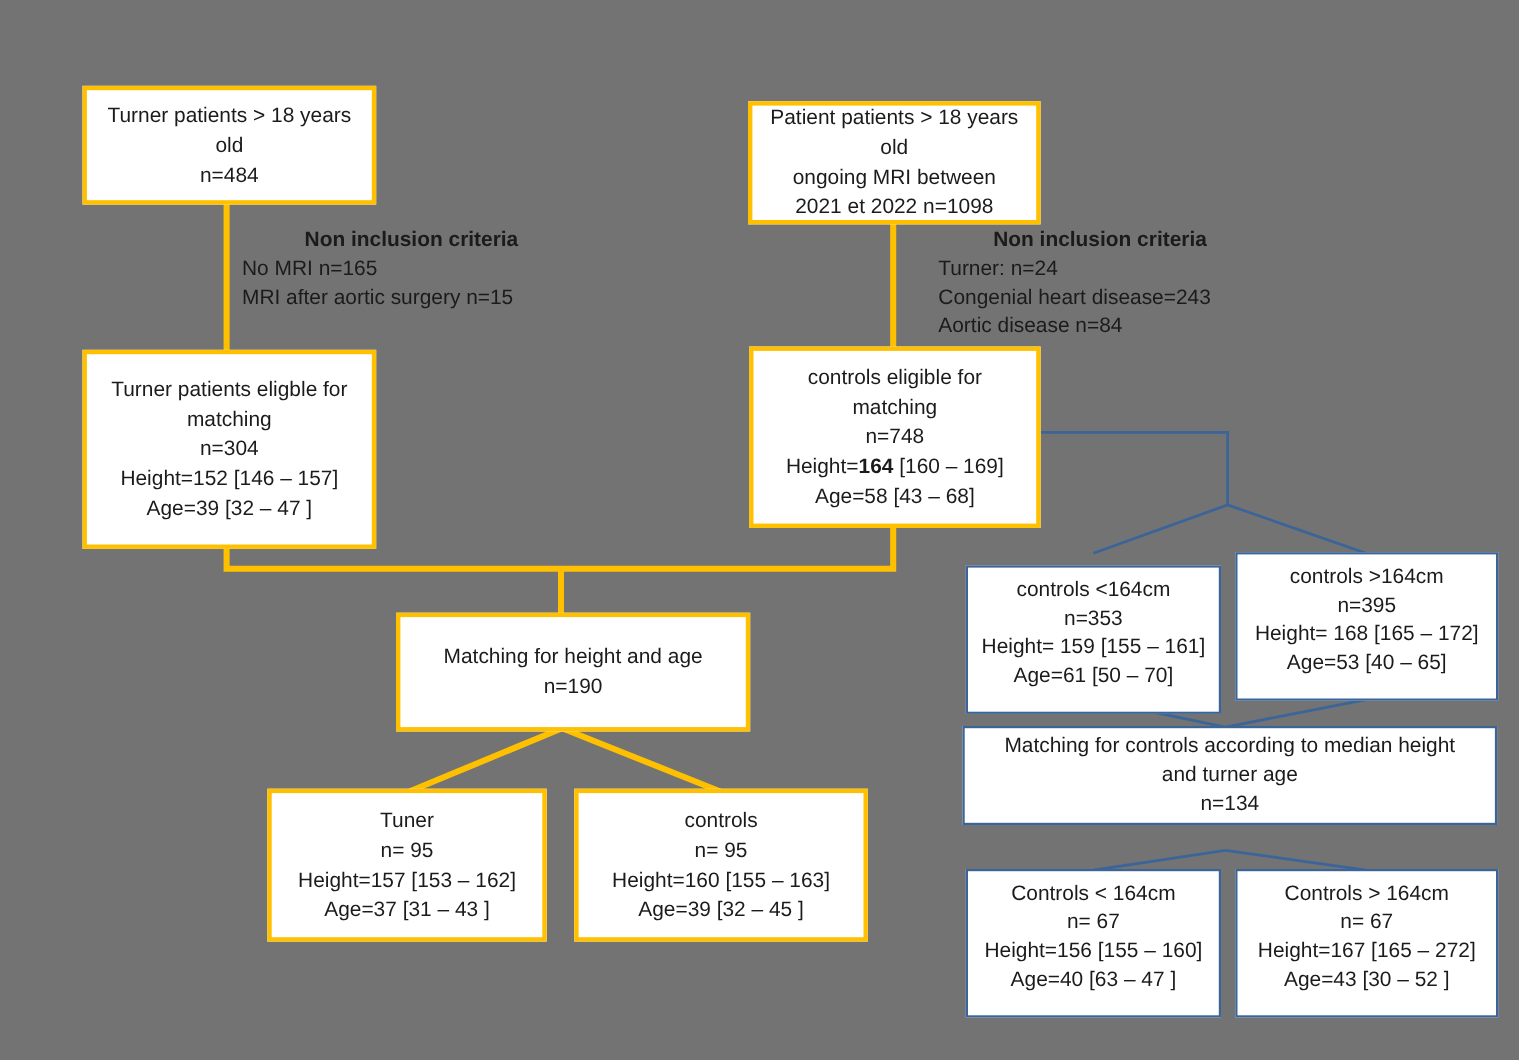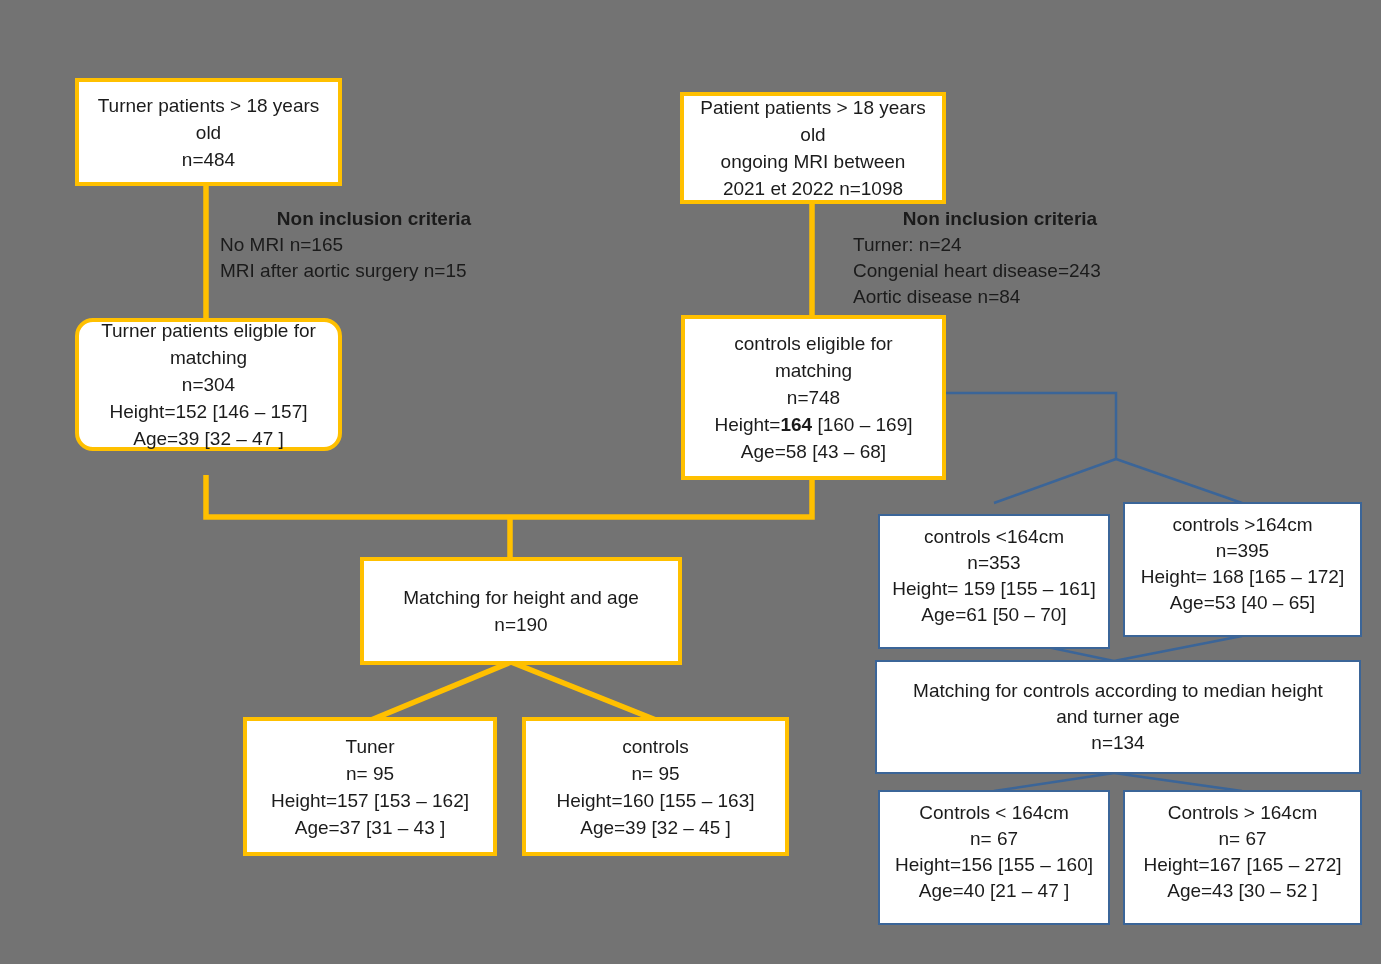--- a/index.html
+++ b/index.html
@@ -105,21 +105,21 @@
     <div class="item">MRI after aortic surgery n=15</div>
   </div>
 
   <div class="criteria" style="left:853px; top:206px; width:294px;">
     <div class="title">Non inclusion criteria</div>
     <div class="item">Turner: n=24</div>
     <div class="item">Congenial heart disease=243</div>
     <div class="item">Aortic disease n=84</div>
   </div>
 
-  <div class="box yellow" style="left:75px; top:318px; width:267px; height:133px;border-radius:18px;">
+  <div class="box yellow" style="left:75px; top:318px; width:267px; height:181px;">
     <div class="line">Turner patients eligble for</div>
     <div class="line">matching</div>
     <div class="line">n=304</div>
     <div class="line">Height=152 [146 – 157]</div>
     <div class="line">Age=39 [32 – 47 ]</div>
   </div>
 
   <div class="box yellow" style="left:681px; top:315px; width:265px; height:165px;">
     <div class="line">controls eligible for</div>
     <div class="line">matching</div>
@@ -154,31 +154,31 @@
     <div class="line">Age=61 [50 – 70]</div>
   </div>
 
   <div class="box blue pad-bottom" style="left:1123px; top:502px; width:239px; height:135px;">
     <div class="line">controls &gt;164cm</div>
     <div class="line">n=395</div>
     <div class="line">Height= 168 [165 – 172]</div>
     <div class="line">Age=53 [40 – 65]</div>
   </div>
 
-  <div class="box blue" style="left:875px; top:660px; width:486px; height:114px;">
+  <div class="box blue" style="left:875px; top:660px; width:486px; height:90px;">
     <div class="line">Matching for controls according to median height</div>
     <div class="line">and turner age</div>
     <div class="line">n=134</div>
   </div>
 
   <div class="box blue pad-bottom" style="left:878px; top:790px; width:232px; height:135px;">
     <div class="line">Controls &lt; 164cm</div>
     <div class="line">n= 67</div>
     <div class="line">Height=156 [155 – 160]</div>
-    <div class="line">Age=40 [21 – 47 ]</div>
+    <div class="line">Age=40 [63 – 47 ]</div>
   </div>
 
   <div class="box blue pad-bottom" style="left:1123px; top:790px; width:239px; height:135px;">
     <div class="line">Controls &gt; 164cm</div>
     <div class="line">n= 67</div>
     <div class="line">Height=167 [165 – 272]</div>
     <div class="line">Age=43 [30 – 52 ]</div>
   </div>
 
 </div>

